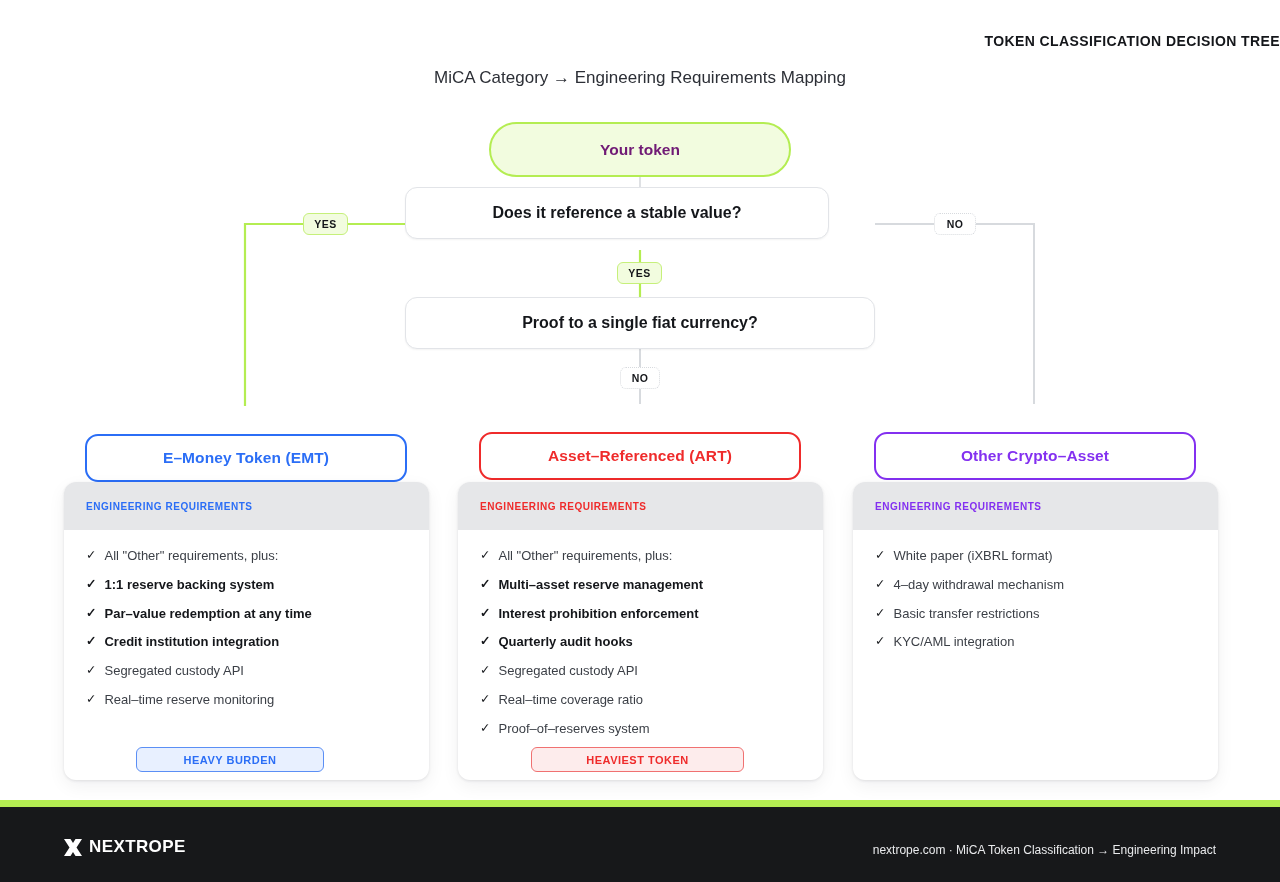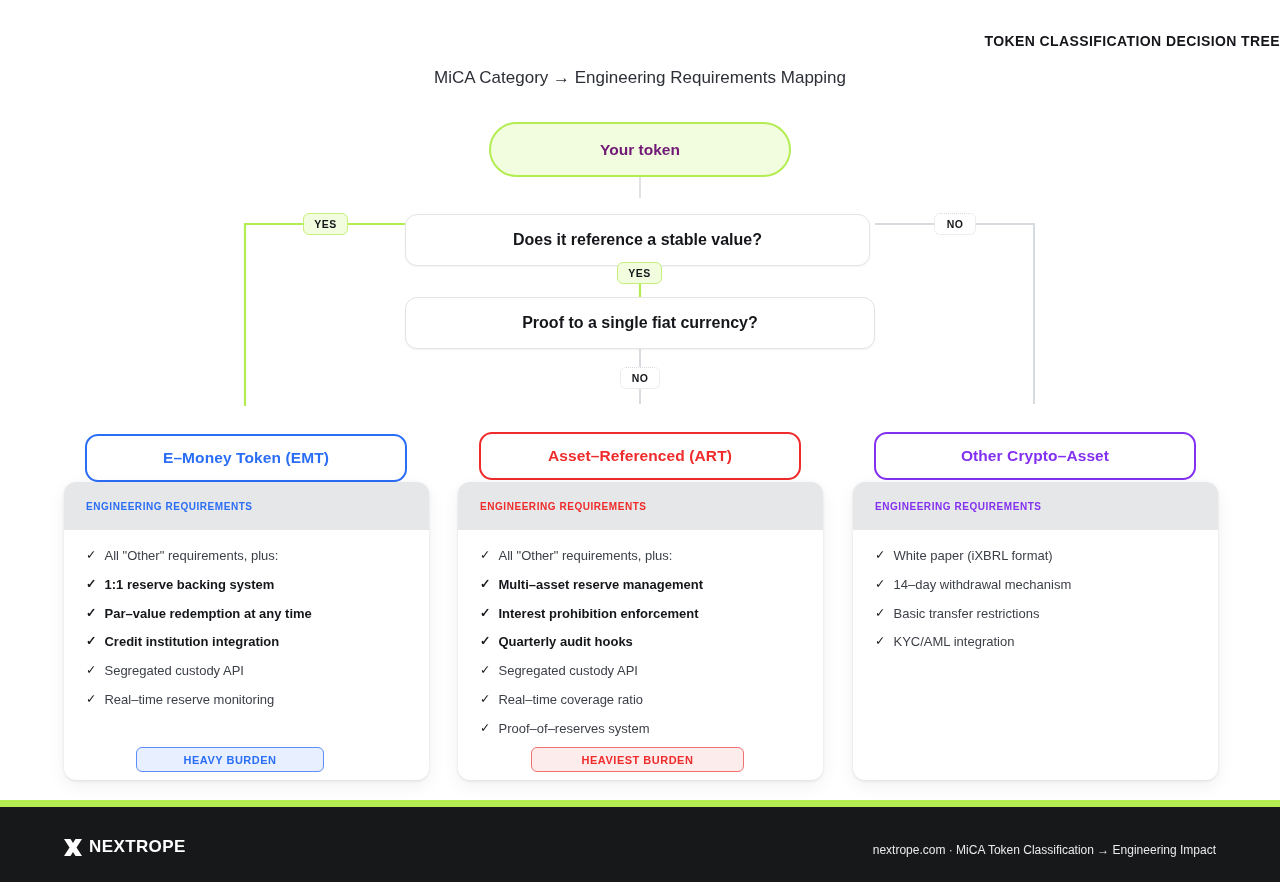--- a/index.html
+++ b/index.html
@@ -43,21 +43,21 @@
     background: #f2fcdf;
     border: 2px solid #b4ed52;
     font-size: 15.5px; color: #701a75; margin-top: 16px;
   }
   .node-q {
     border-radius: 12px;
     border: 1.5px solid #e2e4e8;
     box-shadow: 0 1px 2px rgba(20,22,26,.05);
     font-size: 16px; color: #14161a;
   }
-  .node-q1 { left: 405px; top: 214px; width: 465px; height: 52px; }
+  .node-q1 { left: 405px; top: 187px; width: 424px; height: 52px; }
   .node-q2 { left: 405px; top: 297px; width: 470px; height: 52px; }
 
   .node-cat {
     border-radius: 13px;
     border: 2.5px solid #2b6ef6;
     font-size: 15.5px;
     letter-spacing: .1px;
     margin-top: 28px;
   }
   .cat-emt   { left: 85px;  top: 406px; width: 322px; height: 48px;
@@ -274,35 +274,35 @@
 
   <div class="panel p-other">
     <div class="panel-head h-other">ENGINEERING REQUIREMENTS</div>
     <div class="panel-body">
         <div class="req">
           <span class="tick">✓</span>
           <span>White paper (iXBRL format)</span>
         </div>
         <div class="req">
           <span class="tick">✓</span>
-          <span>14–day withdrawal mechanism</span>
+          <span>4–day withdrawal mechanism</span>
         </div>
         <div class="req">
           <span class="tick">✓</span>
           <span>Basic transfer restrictions</span>
         </div>
         <div class="req">
           <span class="tick">✓</span>
           <span>KYC/AML integration</span>
         </div>
       </div>
   </div>
 
   <div class="burden bd-emt">HEAVY BURDEN</div>
-  <div class="burden bd-art">HEAVIEST BURDEN</div>
+  <div class="burden bd-art">HEAVIEST TOKEN</div>
 
   <div class="accent-bar"></div>
   <div class="footer">
     <div class="logo">
       <svg class="logo-mark" width="20" height="19" viewBox="0 0 20 19">
         <path d="M1 1 L7.5 1 L10 5 L12.5 1 L19 1 L13.5 9.5 L19 18 L12.5 18 L10 14 L7.5 18 L1 18 L6.5 9.5 Z" fill="#ffffff"></path>
       </svg>
       <span class="logo-text">NEXTROPE</span>
     </div>
     <div class="footer-note">nextrope.com · MiCA Token Classification  → Engineering Impact</div>

